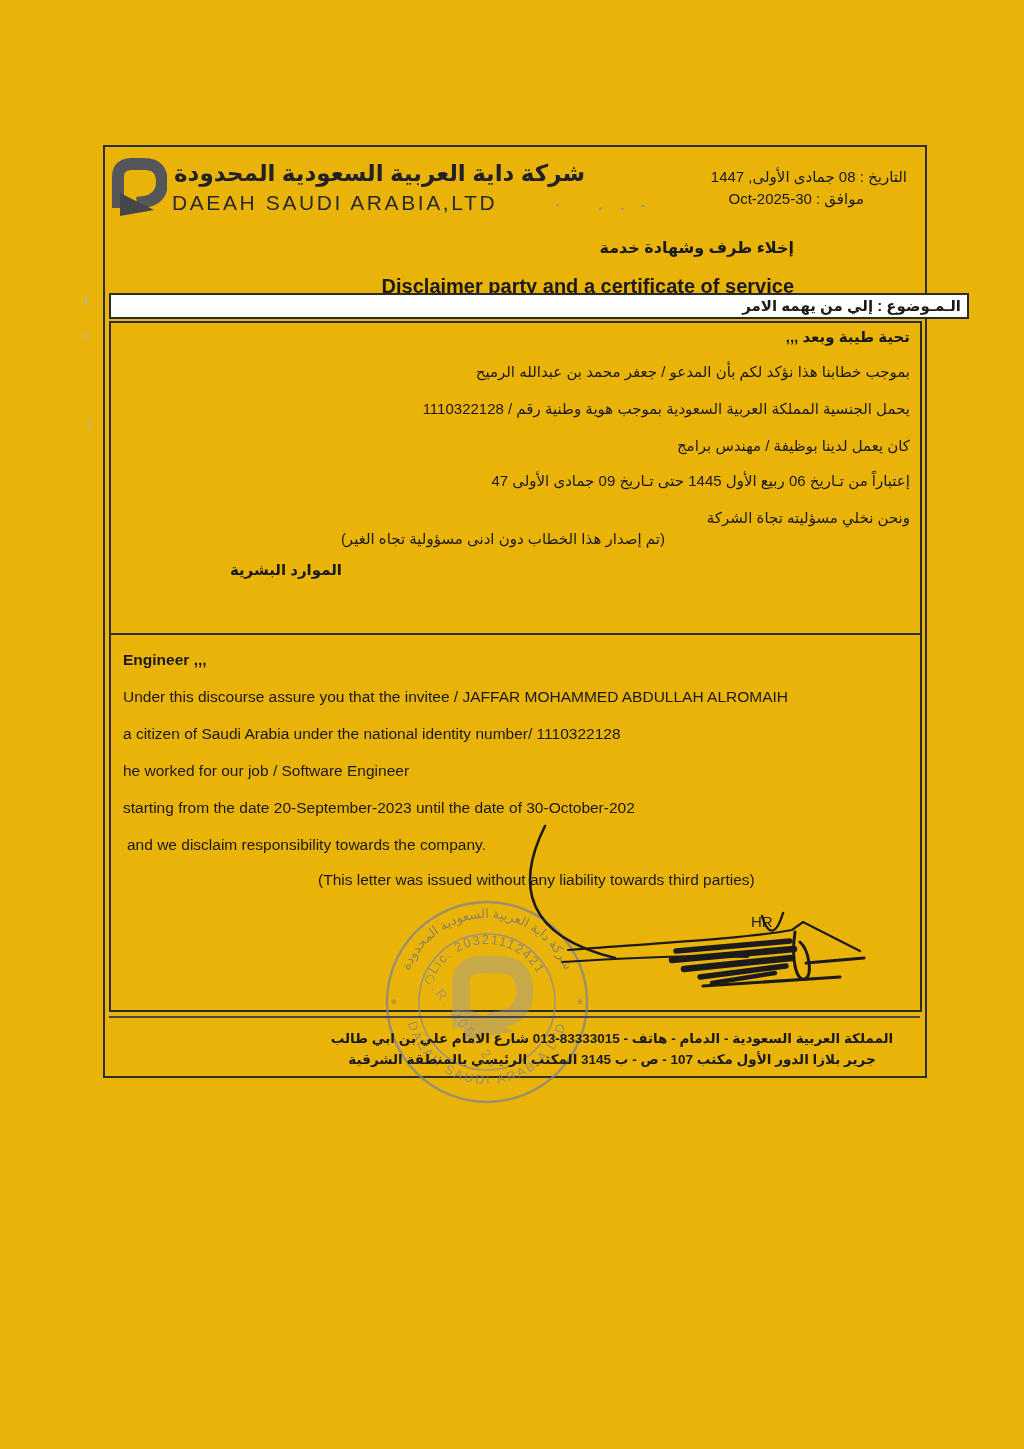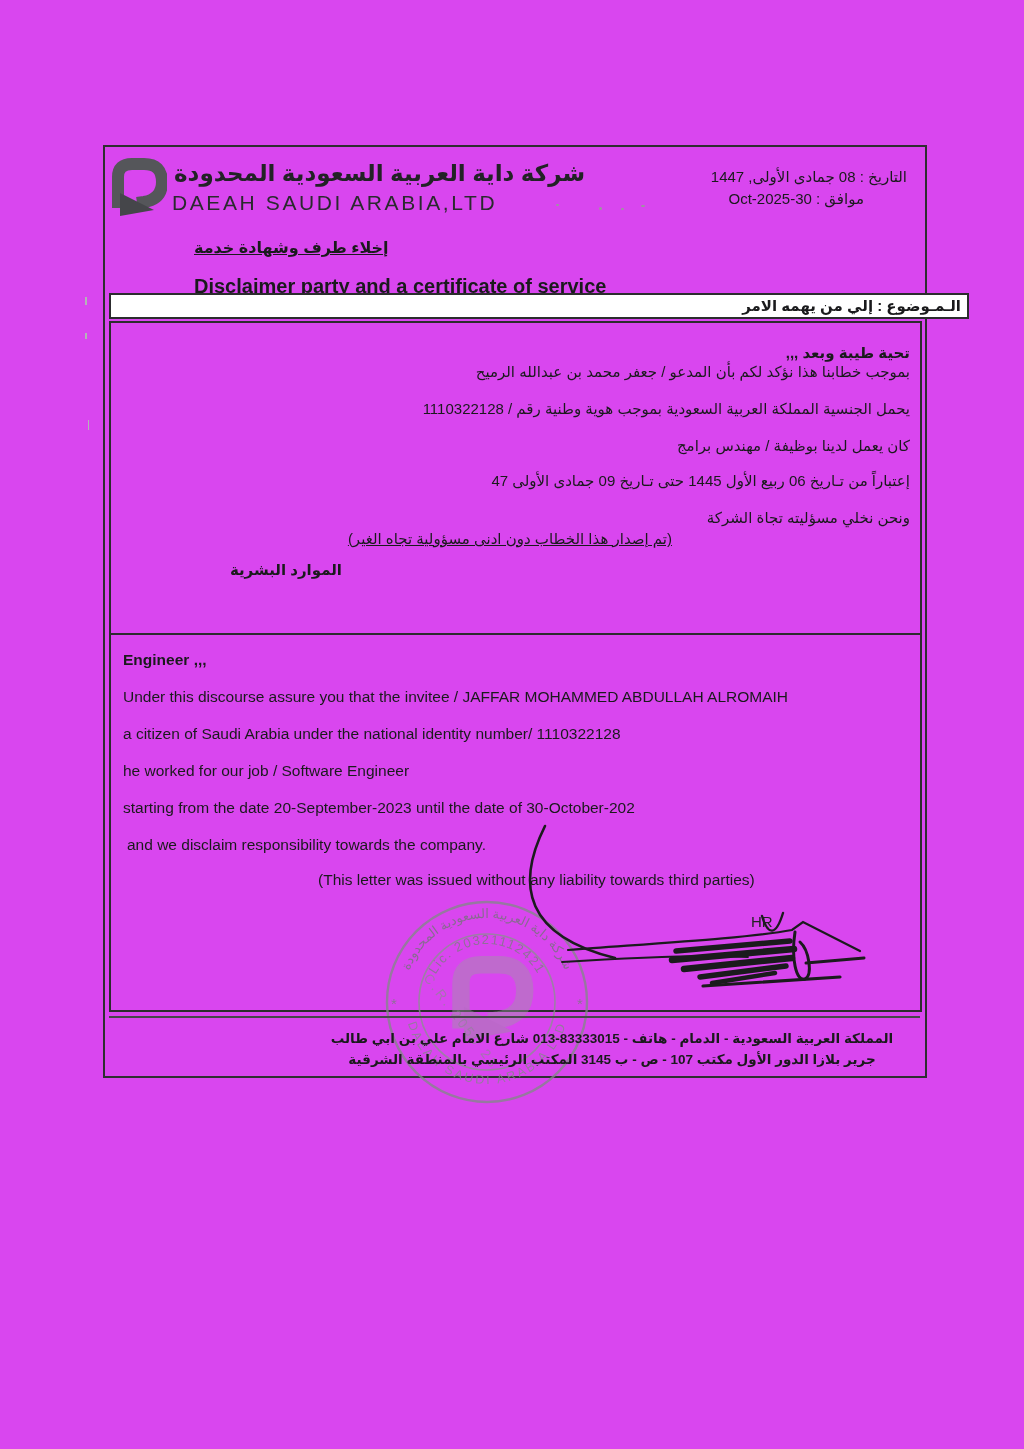--- a/index.html
+++ b/index.html
@@ -1,28 +1,28 @@
 <!DOCTYPE html>
 <html><head>
 <meta charset="utf-8">
 <style>
   html,body{margin:0;padding:0;background:#ffffff;}
-  .page{position:relative;width:1024px;height:1449px;background:#d946ef;overflow:hidden;
+  .page{position:relative;width:1024px;height:1449px;background:#eab308;overflow:hidden;
         font-family:"Liberation Sans","DejaVu Sans",sans-serif;color:#1a1a1c;}
   .ar{direction:rtl;unicode-bidi:plaintext;}
   
   .outer-frame{position:absolute;left:103px;top:145px;width:820px;height:929px;
                border:2px solid #2e2e30;}
   
   .logo-wrap{position:absolute;left:107px;top:158px;width:60px;height:60px;}
   .co-ar{position:absolute;left:174px;top:160px;font-size:23px;font-weight:700;color:#222226;}
   .co-en{position:absolute;left:172px;top:191px;font-size:21px;font-weight:400;letter-spacing:2.6px;color:#2a2a2e;}
   .dates{position:absolute;right:117px;top:166px;text-align:right;font-size:15px;line-height:22px;}
   .dates .l2{padding-right:43px;}
-  .doc-title{position:absolute;left:194px;top:238px;width:600px;text-align:left;text-decoration:underline;}
+  .doc-title{position:absolute;left:194px;top:238px;width:600px;text-align:right;}
   .doc-title .t-ar{font-size:16px;font-weight:700;}
   .doc-title .t-en{font-size:20px;font-weight:700;margin-top:18px;}
   
   .subject-bar{position:absolute;left:109px;top:293px;width:807px;height:22px;
                border:2px solid #2c2c2e;background:#fff;
                text-align:right;font-size:15px;font-weight:700;line-height:21px;padding-right:6px;padding-left:43px;}
   .arabic-box{position:absolute;left:109px;top:321px;width:809px;height:312px;
               border:2px solid #2c2c2e;border-bottom:none;}
   .english-box{position:absolute;left:109px;top:633px;width:809px;height:375px;
                border:2px solid #2c2c2e;}
@@ -68,27 +68,27 @@
   <div class="mark" style="left:88px;top:420px;width:1px;height:10px;"></div>
 
   <div class="doc-title">
     <div class="t-ar ar">إخلاء طرف وشهادة خدمة</div>
     <div class="t-en">Disclaimer party and a certificate of service</div>
   </div>
 
   <div class="subject-bar ar">الـمـوضوع : إلي من يهمه الامر</div>
 
   <div class="arabic-box">
-    <div class="ln bold ar" style="right:10px;top:21px;">تحية طيبة وبعد ,,,</div>
+    <div class="ln bold ar" style="right:10px;top:5px;">تحية طيبة وبعد ,,,</div>
     <div class="ln ar" style="right:10px;top:40px;">بموجب خطابنا هذا نؤكد لكم بأن المدعو /  جعفر محمد بن عبدالله الرميح</div>
     <div class="ln ar" style="right:10px;top:77px;">يحمل الجنسية المملكة العربية السعودية بموجب هوية وطنية رقم / 1110322128</div>
     <div class="ln ar" style="right:10px;top:114px;">كان يعمل لدينا بوظيفة / مهندس برامج</div>
     <div class="ln ar" style="right:10px;top:149px;">إعتباراً من تـاريخ 06 ربيع الأول 1445 حتى تـاريخ  09 جمادى الأولى 47</div>
     <div class="ln ar" style="right:10px;top:186px;">ونحن نخلي مسؤليته تجاة الشركة</div>
-    <div class="ln ar" style="right:248px;top:207px;text-decoration:underline;">(تم إصدار هذا الخطاب دون ادنى مسؤولية تجاه الغير)</div>
+    <div class="ln ar" style="right:255px;top:207px;">(تم إصدار هذا الخطاب دون ادنى مسؤولية تجاه الغير)</div>
     <div class="ln bold ar" style="right:578px;top:238px;">الموارد البشرية</div>
   </div>
 
   <div class="english-box">
     <div class="ln bold" style="left:12px;top:16px;">Engineer ,,,</div>
     <div class="ln" style="left:12px;top:53px;">Under this discourse assure you that the invitee / JAFFAR MOHAMMED ABDULLAH ALROMAIH</div>
     <div class="ln" style="left:12px;top:90px;">a citizen of Saudi Arabia under the national identity number/ 1110322128</div>
     <div class="ln" style="left:12px;top:127px;">he worked for our job /  Software Engineer</div>
     <div class="ln" style="left:12px;top:164px;">starting from the date 20-September-2023 until the date of 30-October-202</div>
     <div class="ln" style="left:16px;top:201px;">and we disclaim responsibility towards the company.</div>

